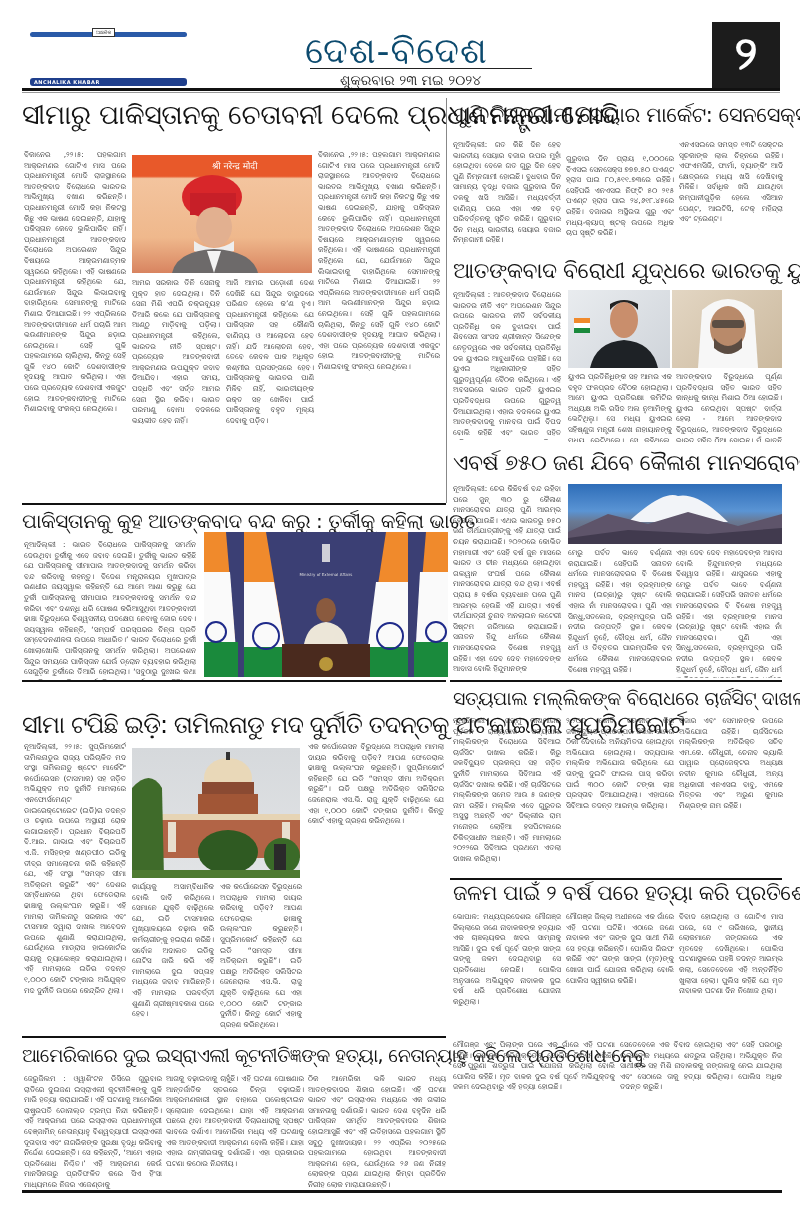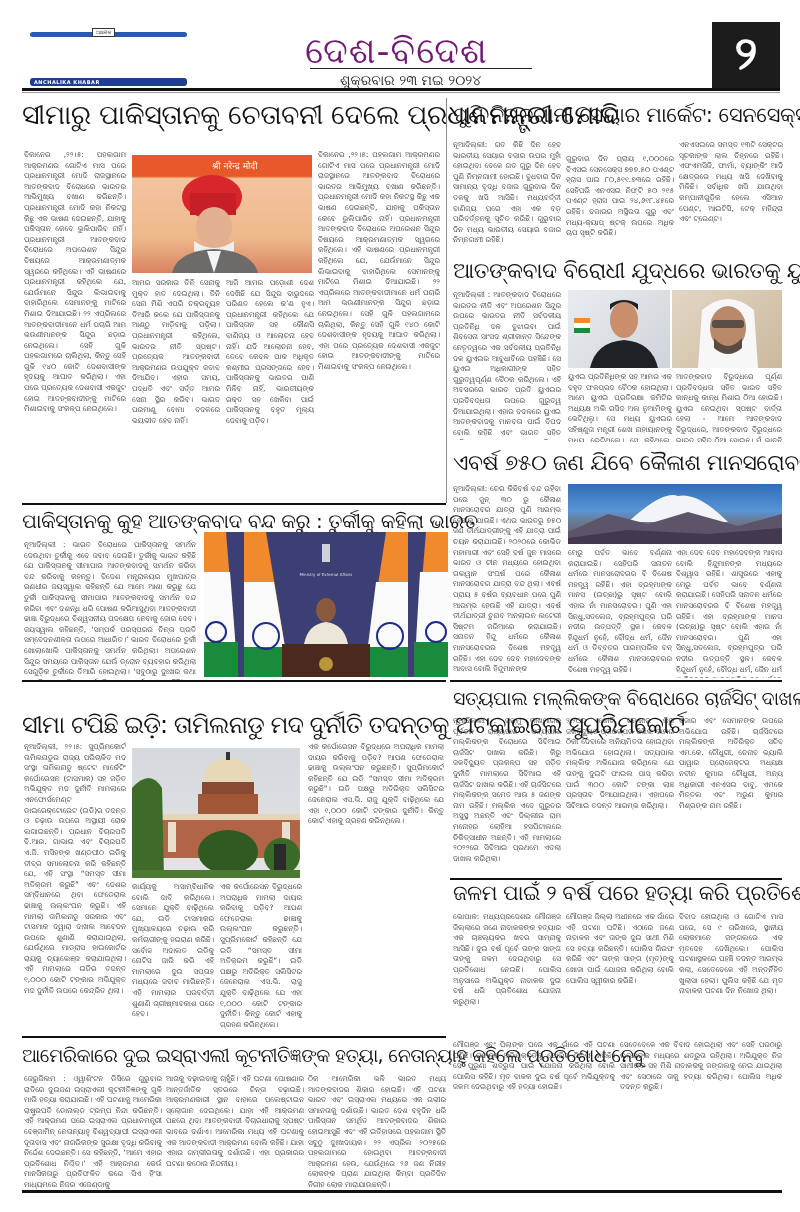--- a/index.html
+++ b/index.html
@@ -6,21 +6,21 @@
 html,body{width:800px;height:1212px;background:#fff;overflow:hidden}
 body{position:relative;font-family:"DejaVu Sans",sans-serif;color:#1a1a1a}
 .abs{position:absolute}
 .logo{left:22px;top:30px;width:165px;height:55px}
 .logo .bar{position:absolute;left:8px;right:0;height:5px;background:#2a5aa8;border-radius:3px}
 .logo .top{top:2px}
 .logo .bot{top:48px;height:8px;background:#1f3f8c}
 .logo .tag{position:absolute;left:70px;top:-2px;background:#fff;border:1px solid #333;font-size:5px;padding:0 3px}
 .logo .word{position:absolute;left:5px;top:5px;font-size:44px;font-weight:bold;color:#e0202a;letter-spacing:2px;font-style:italic;line-height:44px}
 .logo .sub{position:absolute;left:12px;top:49px;font-size:5px;color:#fff;font-weight:bold;letter-spacing:.5px}
-.section-title{left:305px;top:30px;font-size:36px;color:#701a75;font-family:"DejaVu Sans",sans-serif;letter-spacing:1px}
+.section-title{left:305px;top:30px;font-size:36px;color:#0c4a6e;font-family:"DejaVu Sans",sans-serif;letter-spacing:1px}
 .title-rule{left:310px;top:68px;width:222px;height:1px;background:#222}
 .date{left:340px;top:72px;font-size:14px;color:#222}
 .page-num{left:712px;top:22px;width:68px;height:66px;background:#1c1c1c;color:#fff;font-size:46px;font-weight:bold;text-align:center;line-height:62px}
 .header-rule{left:22px;top:88px;width:758px;height:3px;background:#111}
 .header-rule2{left:22px;top:92px;width:758px;height:1px;background:#999}
 .headline{font-size:26px;line-height:30px;color:#111;white-space:nowrap;letter-spacing:-.5px}
 .h-mid{font-size:22px;line-height:26px;white-space:nowrap;color:#111;letter-spacing:-.5px}
 .h-sm{font-size:19px;line-height:24px;white-space:nowrap;color:#111;letter-spacing:-.5px}
 .body{font-size:7.4px;line-height:10.6px;color:#333;text-align:justify;overflow:hidden}
 .photo{overflow:hidden}

